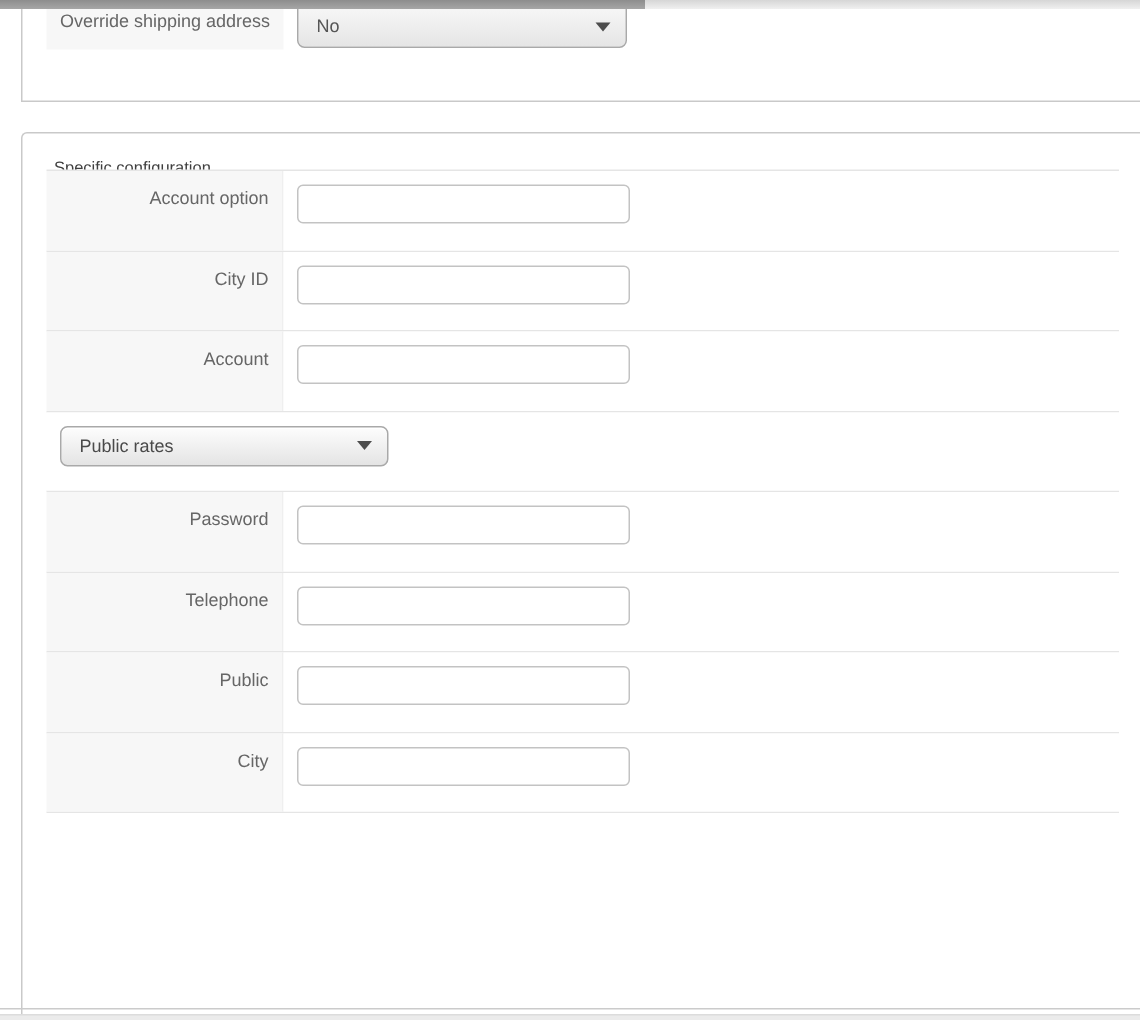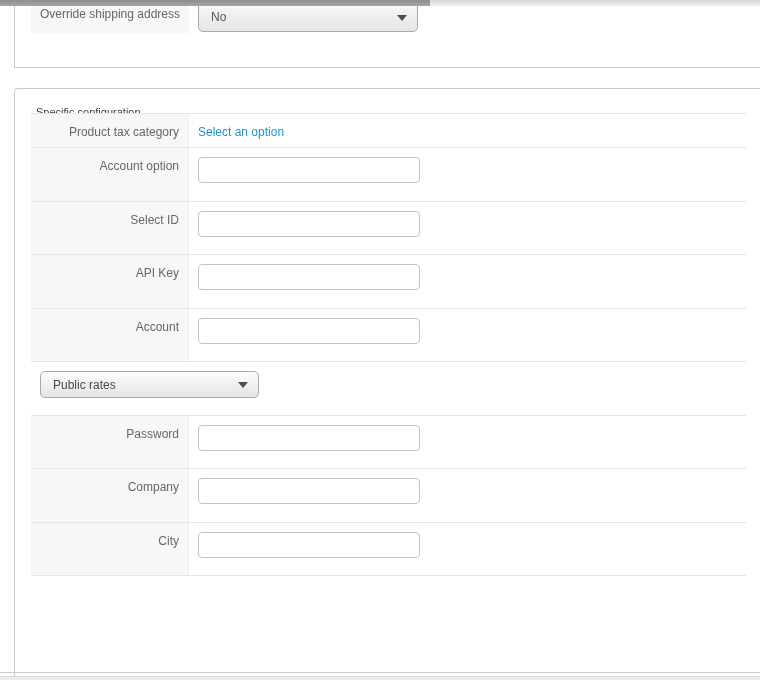--- a/index.html
+++ b/index.html
@@ -141,63 +141,59 @@
   <div class="prev-label-cell">Override shipping address</div>
   <div class="prev-select">
     <span>No</span>
     <span class="caret"></span>
   </div>
 </div>
 
 <div class="fieldset">
   <div class="legend">Specific configuration</div>
   <div class="rows" id="rows-container">
-  <div class="row short">
-    <div class="label-cell">Product tax category</div>
-    <div class="control-cell"><a class="opt-link">Select an option</a></div>
-  </div>
 
 
   <div class="row">
     <div class="label-cell">Account option</div>
     <div class="control-cell"><input type="text" class="text-input" style=""></div>
   </div>
 
   <div class="row">
-    <div class="label-cell">Select ID</div>
-    <div class="control-cell"><input type="text" class="text-input" style=""></div>
-  </div>
-
-  <div class="row">
-    <div class="label-cell">API Key</div>
-    <div class="control-cell"><input type="text" class="text-input" style=""></div>
-  </div>
+    <div class="label-cell">City ID</div>
+    <div class="control-cell"><input type="text" class="text-input" style=""></div>
+  </div>
+
 
   <div class="row">
     <div class="label-cell">Account</div>
     <div class="control-cell"><input type="text" class="text-input" style=""></div>
   </div>
 
   <div class="row">
     <div class="control-cell">
           <div class="select-box">
             <span>Public rates</span>
             <span class="caret"></span>
           </div>
         </div>
   </div>
 
   <div class="row">
     <div class="label-cell">Password</div>
     <div class="control-cell"><input type="text" class="text-input" style=""></div>
   </div>
 
-
-  <div class="row">
-    <div class="label-cell">Company</div>
+  <div class="row">
+    <div class="label-cell">Telephone</div>
+    <div class="control-cell"><input type="text" class="text-input" style=""></div>
+  </div>
+
+  <div class="row">
+    <div class="label-cell">Public</div>
     <div class="control-cell"><input type="text" class="text-input" style=""></div>
   </div>
 
   <div class="row">
     <div class="label-cell">City</div>
     <div class="control-cell"><input type="text" class="text-input" style=""></div>
   </div>
 </div>
 </div>
 

